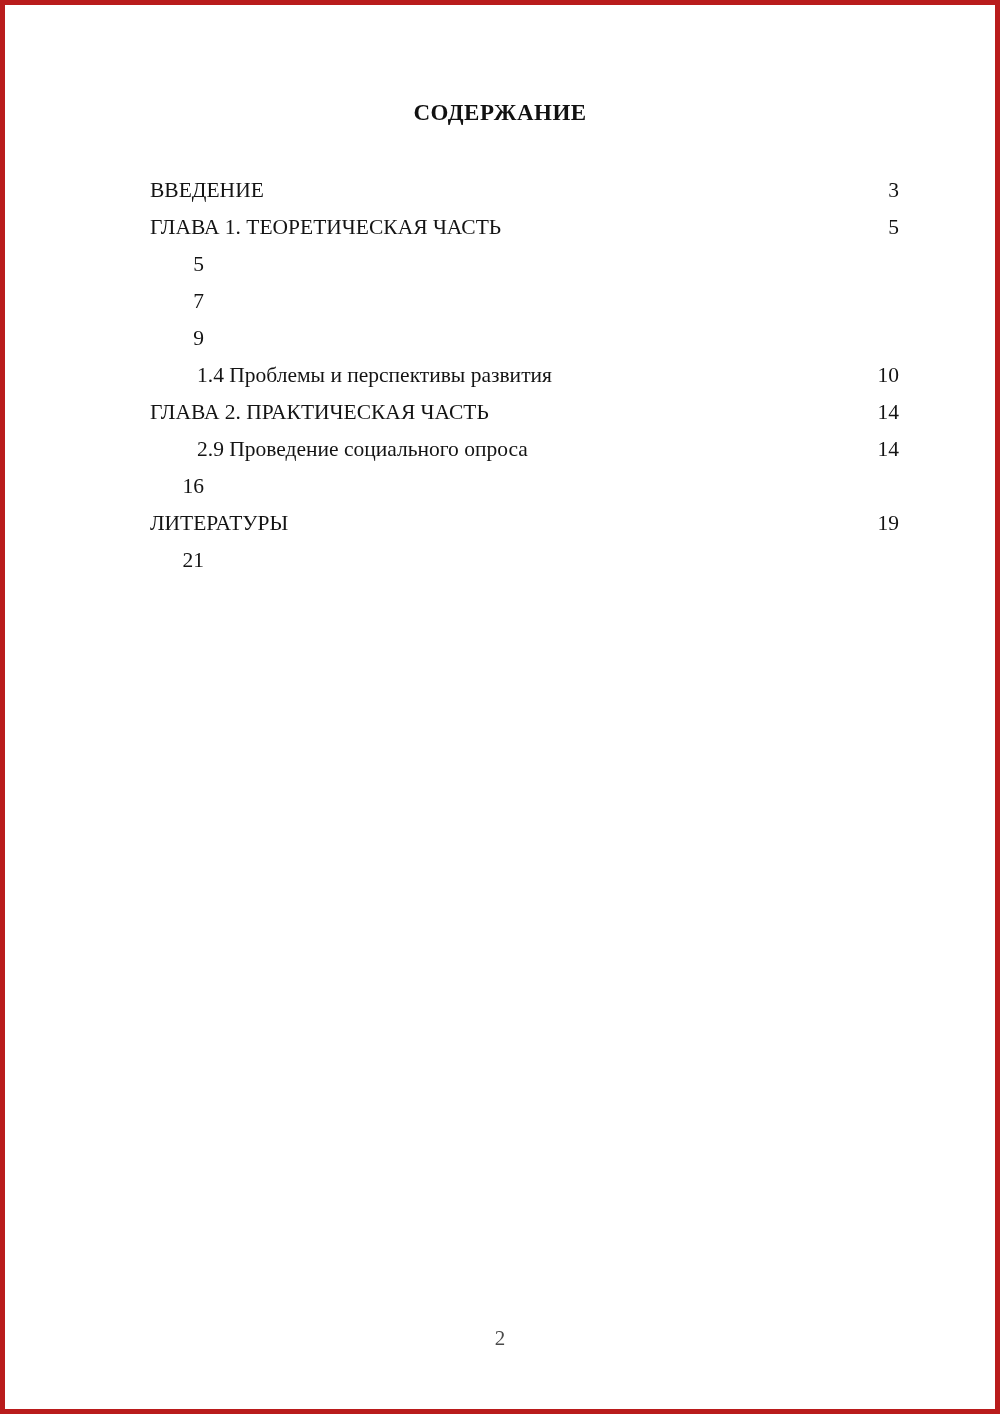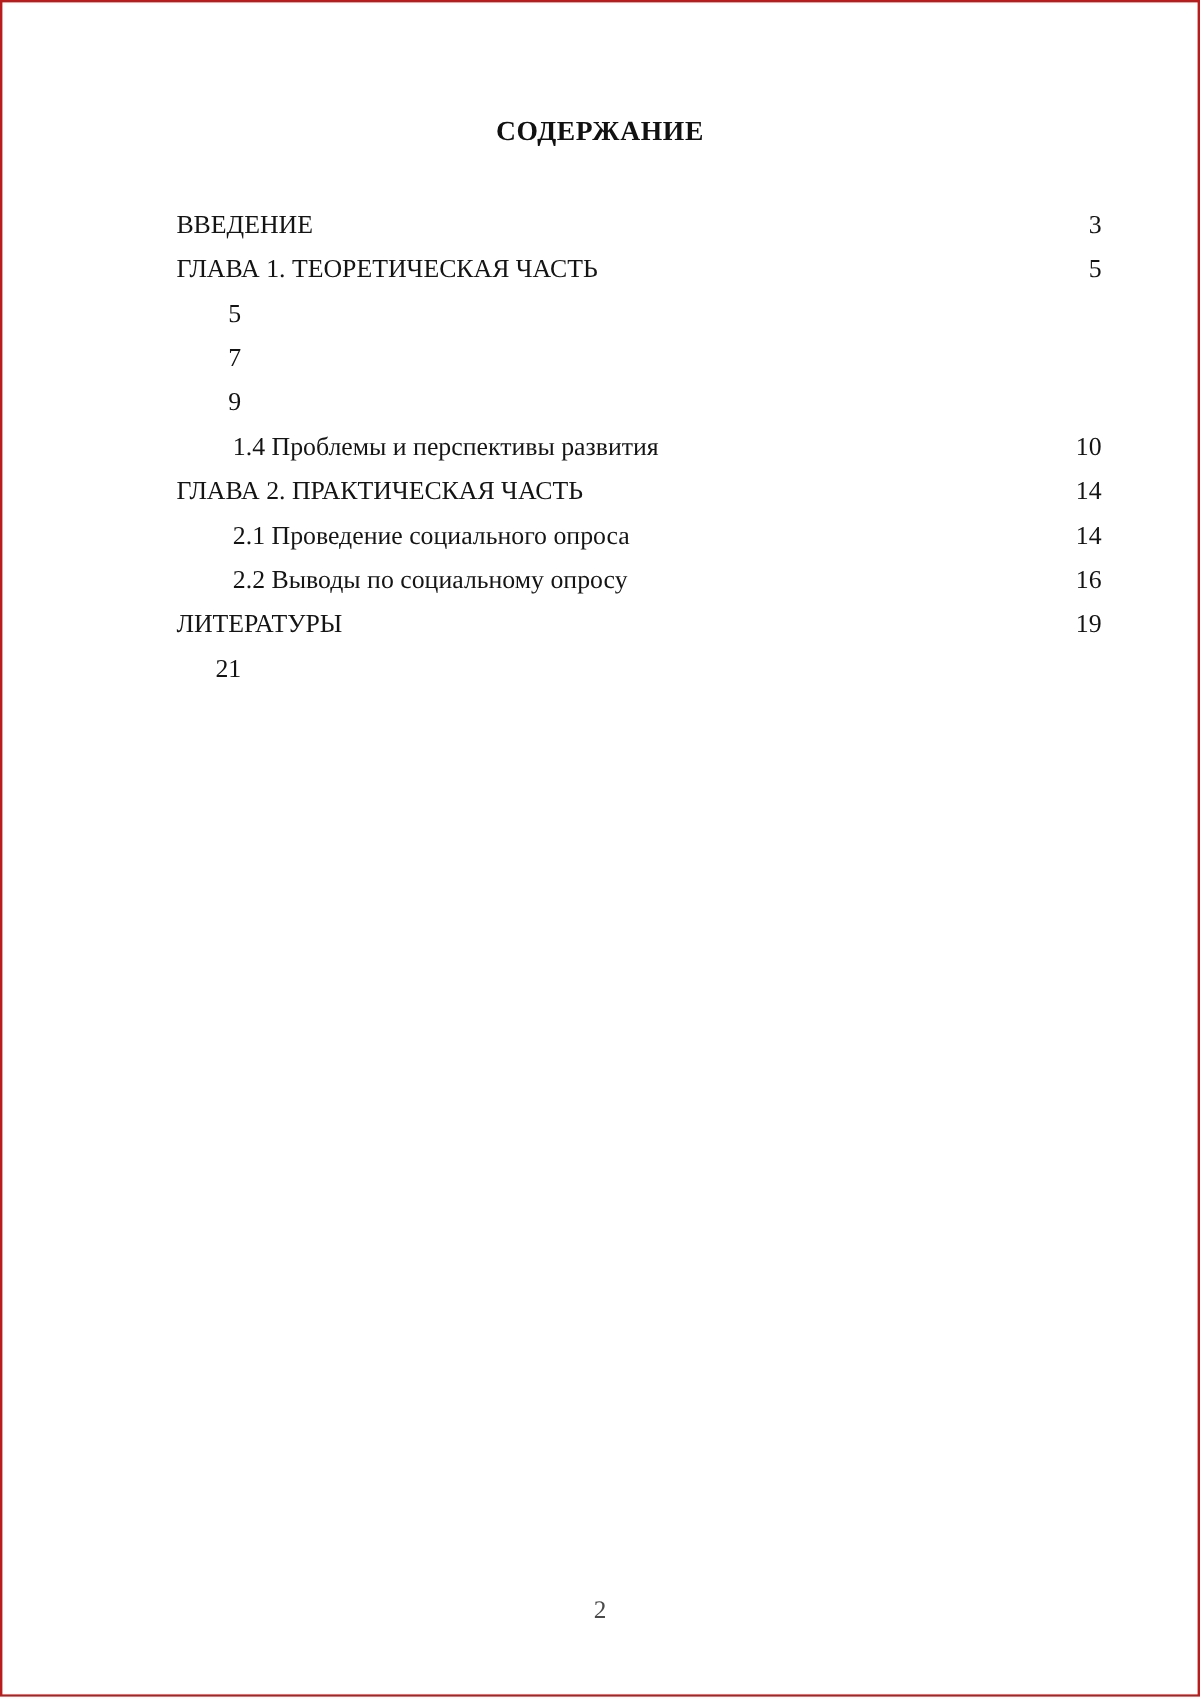--- a/index.html
+++ b/index.html
@@ -11,40 +11,40 @@
     width: 1000px;
     height: 1414px;
     position: relative;
     font-family: "Liberation Serif", "DejaVu Serif", serif;
     color: #1a1a1a;
     box-sizing: border-box;
   }
   .page {
     position: absolute;
     inset: 0;
-    border: 2px solid #b91c1c;
+    border: 5px solid #b91c1c;
     box-sizing: border-box;
     background: #ffffff;
   }
   .doc-title {
     position: absolute;
     top: 95px;
     left: 0;
     width: 100%;
     text-align: center;
     font-size: 23px;
     font-weight: bold;
     letter-spacing: 0.5px;
     color: #111111;
   }
   .toc {
     position: absolute;
     top: 167px;
     left: 145px;
-    right: 80px;
+    right: 96px;
   }
   .toc-row {
     display: flex;
     justify-content: space-between;
     align-items: baseline;
     height: 37px;
     line-height: 37px;
     font-size: 21.5px;
     color: #141414;
   }
@@ -105,26 +105,25 @@
       <span class="toc-label">1.4 Проблемы и перспективы развития</span>
       <span class="toc-page">10</span>
     </div>
 
     <div class="toc-row">
       <span class="toc-label">ГЛАВА 2. ПРАКТИЧЕСКАЯ ЧАСТЬ</span>
       <span class="toc-page">14</span>
     </div>
 
     <div class="toc-row indent">
-      <span class="toc-label">2.1 Проведение социального опроса</span>
+      <span class="toc-label">2.9 Проведение социального опроса</span>
       <span class="toc-page">14</span>
     </div>
 
     <div class="toc-row indent">
-      <span class="toc-label">2.2 Выводы по социальному опросу</span>
       <span class="toc-page">16</span>
     </div>
 
     <div class="toc-row">
       <span class="toc-label">ЛИТЕРАТУРЫ</span>
       <span class="toc-page">19</span>
     </div>
 
     <div class="toc-row">
       <span class="toc-page">21</span>

